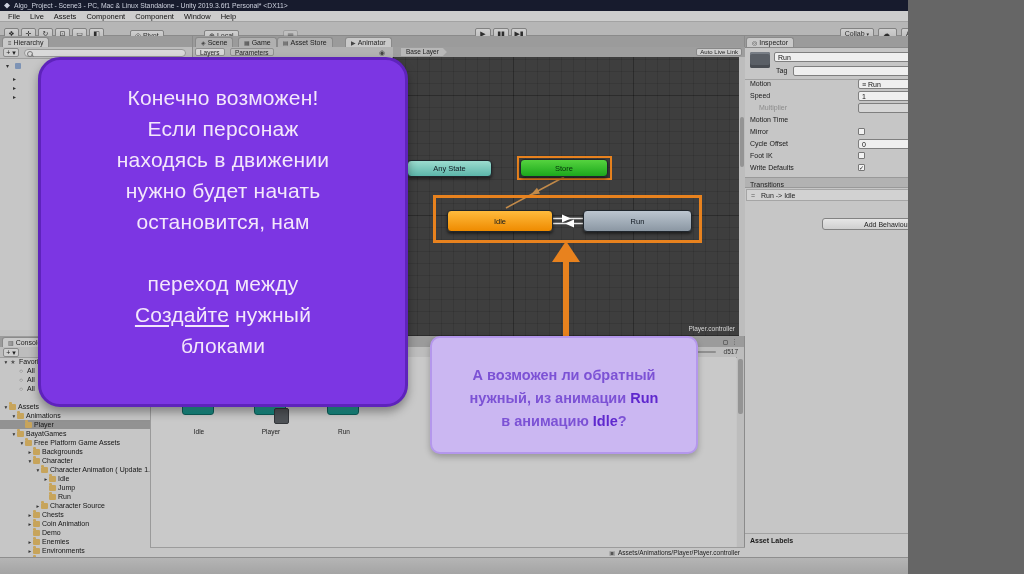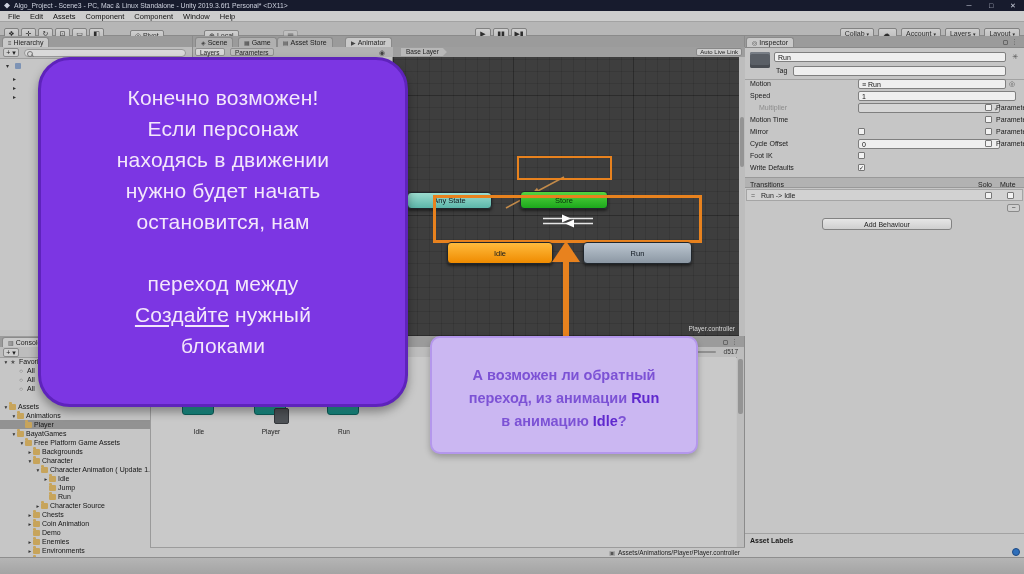--- a/index.html
+++ b/index.html
@@ -1,16 +1,16 @@
 <!DOCTYPE html>
 <html style="--accent: #E8821E; --titlebar: #171B2D; --graph-bg: #3E3E3E; --card-bg: #7C36E3; --card-border: #5E23BB; --card-text: #F3E7FB; --q-bg: #CBB7F2; --q-border: #B497EC; --q-text: #7C52D5; --q-bold: #5F28CE; --node-teal: #6FC7BE; --node-green: #2FC12F; --node-orange: #F59B1E; --node-gray: #9FAAB5;"><head>
 <meta charset="utf-8">
 <style>
   html,body{margin:0;padding:0;background:#666;}
-  #app{position:relative;width:1024px;height:574px;overflow:hidden;
+  #app{position:relative;width:908px;height:574px;overflow:hidden;
        font-family:"Liberation Sans",sans-serif;background:#c2c2c2;
        -webkit-font-smoothing:antialiased;}
   .abs{position:absolute;}
   
   #titlebar{left:0;top:0;width:1024px;height:11px;background:var(--titlebar,#171B2D);
             color:#cdd1de;font-size:6.8px;line-height:11px;}
   #titlebar .ttl{position:absolute;left:14px;top:0;white-space:nowrap;}
   .unity-logo{position:absolute;left:4px;top:2.5px;width:6px;height:6px;background:#cdd1de;
               clip-path:polygon(50% 0,100% 50%,50% 100%,0 50%);}
   .winctl{position:absolute;top:0;font-size:7px;color:#cdd1de;width:14px;text-align:center;}
@@ -62,21 +62,21 @@
               font-size:8px;line-height:9px;text-align:center;color:#333;box-sizing:border-box;}
   .layer-gear{position:absolute;right:6px;top:20px;font-size:8px;color:#555;}
   .eye-ic{position:absolute;right:8px;top:1.5px;font-size:7px;color:#444;line-height:8px;}
   #graph{position:absolute;left:200px;top:21px;width:352px;height:279px;background:var(--graph-bg,#3E3E3E);overflow:hidden;
     background-image:
       repeating-linear-gradient(0deg,rgba(0,0,0,.22) 0 1px,transparent 1px 120px),
       repeating-linear-gradient(90deg,rgba(0,0,0,.22) 0 1px,transparent 1px 120px),
       repeating-linear-gradient(0deg,rgba(0,0,0,.10) 0 1px,transparent 1px 12px),
       repeating-linear-gradient(90deg,rgba(0,0,0,.10) 0 1px,transparent 1px 12px);}
   .node{position:absolute;border-radius:4px;font-size:7.5px;text-align:center;color:#101820;
-        border:1px solid #20262c;box-shadow:0 2px 3px rgba(0,0,0,.5);box-sizing:border-box;margin-top:32px;}
+        border:1px solid #20262c;box-shadow:0 2px 3px rgba(0,0,0,.5);box-sizing:border-box;}
   .node-anystate{background:linear-gradient(#9cdccf,#5cb6aa);}
   .node-entry{background:linear-gradient(#55d33f,#1ca81c);color:#05300a;}
   .node-idle{background:linear-gradient(#ffbb3d,#ef8b00);}
   .node-run{background:linear-gradient(#bcc6d0,#8b97a3);}
   .annot{position:absolute;border:3px solid var(--accent,#E8821E);background:transparent;box-sizing:border-box;}
   .annot.thin{border-width:2px;}
   #ctrl-label{position:absolute;right:10px;bottom:4px;font-size:6.5px;color:#d8d8d8;}
   .vscroll{position:absolute;background:#bdbdbd;}
   .vthumb{position:absolute;left:1px;right:1px;background:#949494;border-radius:2px;}
   
@@ -124,21 +124,21 @@
            background:linear-gradient(#35b3a9,#13857d);border:1px solid #0d5f5a;box-sizing:border-box;}
   .ctrlblock{position:absolute;right:2px;top:8px;width:15px;height:16px;background:#4e5256;border-radius:2px;border:1px solid #33363a;box-sizing:border-box;}
   .thumb .tlab{font-size:6.5px;color:#1c1c1c;margin-top:2px;}
   #pathbar{position:absolute;left:150px;bottom:0;width:595px;height:10px;background:#c6c6c6;border-top:1px solid #9c9c9c;
            font-size:6.5px;line-height:9px;color:#222;text-align:right;padding-right:5px;box-sizing:border-box;}
   #pathbar .pic{font-size:6px;color:#555;margin-right:3px;}
   
   #statusbar{left:0;top:557px;width:1024px;height:17px;background:linear-gradient(#b5b5b5,#a4a4a4);border-top:1px solid #8e8e8e;box-sizing:border-box;}
   
   #answer-card{left:38px;top:57px;width:370px;height:350px;background:var(--card-bg,#7C36E3);
-               border:3px solid var(--card-border,#5E23BB);border-radius:32px;z-index:50;
+               border:3px solid var(--card-border,#5E23BB);border-radius:22px;z-index:50;
                box-shadow:0 5px 10px rgba(0,0,0,.35);box-sizing:border-box;padding-top:22px;}
   #answer-card .cline{height:31px;line-height:31px;text-align:center;color:var(--card-text,#F3E7FB);
                       font-size:21px;font-weight:500;letter-spacing:.2px;}
   #answer-card .cline .b{font-weight:800;}
   #answer-card .cline .u{text-decoration:underline;text-underline-offset:3px;}
   #question-card{left:430px;top:336px;width:268px;height:118px;background:var(--q-bg,#CBB7F2);
                  border:2px solid var(--q-border,#B497EC);border-radius:10px;z-index:50;
                  box-shadow:0 3px 6px rgba(0,0,0,.25);box-sizing:border-box;padding-top:26px;}
   #question-card .cline{height:23px;line-height:23px;text-align:center;color:var(--q-text,#7C52D5);
                         font-size:14.5px;font-weight:600;}
@@ -156,21 +156,21 @@
     <span class="unity-logo"></span>
     <span class="ttl">Algo_Project - Scene3 - PC, Mac &amp; Linux Standalone - Unity 2019.3.6f1 Personal* &lt;DX11&gt;</span>
     <span class="winctl" style="right:48px;">─</span>
     <span class="winctl" style="right:26px;">□</span>
     <span class="winctl" style="right:4px;">✕</span>
   </div>
 
   <div class="abs" id="menubar">
 
   <span class="menu-item">File</span>
-      <span class="menu-item">Edit</span>
+      <span class="menu-item">Live</span>
       <span class="menu-item">Assets</span>
       <span class="menu-item">Component</span>
       <span class="menu-item">Component</span>
       <span class="menu-item">Window</span>
       <span class="menu-item">Help</span>
     </div>
 
   <div class="abs" id="toolbar">
     <span class="tgroup">
       
@@ -496,17 +496,17 @@
       <div class="cline">находясь в движении</div>
       <div class="cline">нужно будет начать</div>
       <div class="cline">остановится, нам</div>
       <div class="cline"></div>
       <div class="cline">переход между</div>
       <div class="cline"><span class="u">Создайте</span><span> нужный</span></div>
       <div class="cline">блоками</div>
     </div>
   <div class="abs" id="question-card">
       <div class="cline">А возможен ли обратный</div>
-      <div class="cline"><span>переход, из анимации </span><span class="b">Run</span></div>
+      <div class="cline"><span>нужный, из анимации </span><span class="b">Run</span></div>
       <div class="cline"><span>в анимацию </span><span class="b">Idle</span><span>?</span></div>
     </div>
 
 </div>
 
 </body></html>

